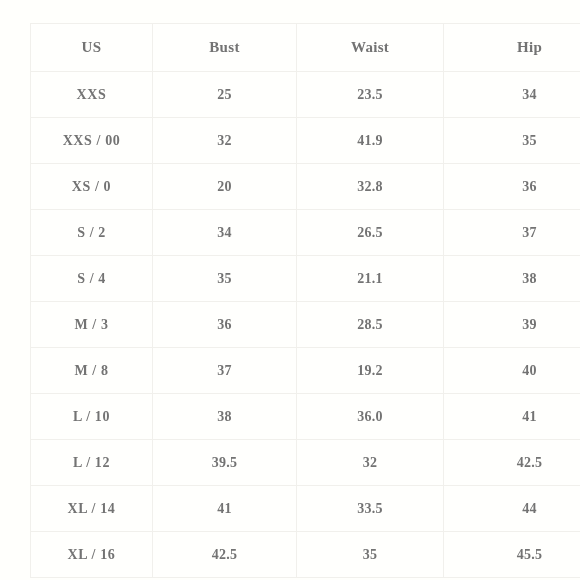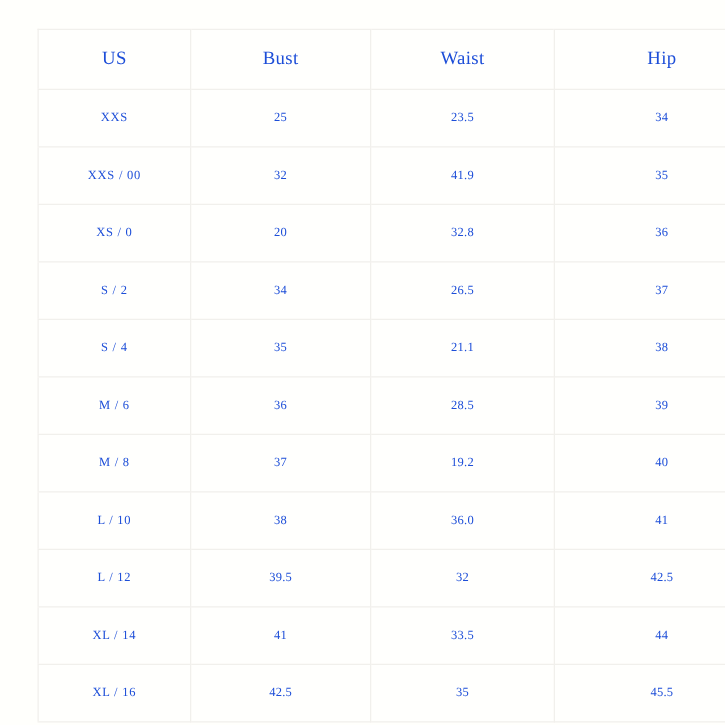--- a/index.html
+++ b/index.html
@@ -34,35 +34,35 @@
   table.size-chart col.c-bust  { width: 144px; }
   table.size-chart col.c-waist { width: 147px; }
   table.size-chart col.c-hip   { width: 172px; }
 
   table.size-chart th,
   table.size-chart td {
     border-right: 1px solid #f1f0ec;
     border-bottom: 1px solid #f1f0ec;
     text-align: center;
     vertical-align: middle;
-    color: #1d4ed8;
-    font-weight: normal;
+    color: #737373;
+    font-weight: bold;
     padding: 0;
     background: #fffffd;
   }
 
   table.size-chart thead th {
     height: 47px;
     font-size: 15px;
     letter-spacing: 0.3px;
   }
 
   table.size-chart tbody td {
     height: 45px;
-    font-size: 10px;
+    font-size: 14px;
     letter-spacing: 0.2px;
   }
 
   table.size-chart tbody td.size-label {
     letter-spacing: 0.6px;
   }
 </style>
 </head>
 <body>
 
@@ -107,21 +107,21 @@
         <td>26.5</td>
         <td>37</td>
       </tr>
       <tr>
         <td class="size-label">S / 4</td>
         <td>35</td>
         <td>21.1</td>
         <td>38</td>
       </tr>
       <tr>
-        <td class="size-label">M / 6</td>
+        <td class="size-label">M / 3</td>
         <td>36</td>
         <td>28.5</td>
         <td>39</td>
       </tr>
       <tr>
         <td class="size-label">M / 8</td>
         <td>37</td>
         <td>19.2</td>
         <td>40</td>
       </tr>

